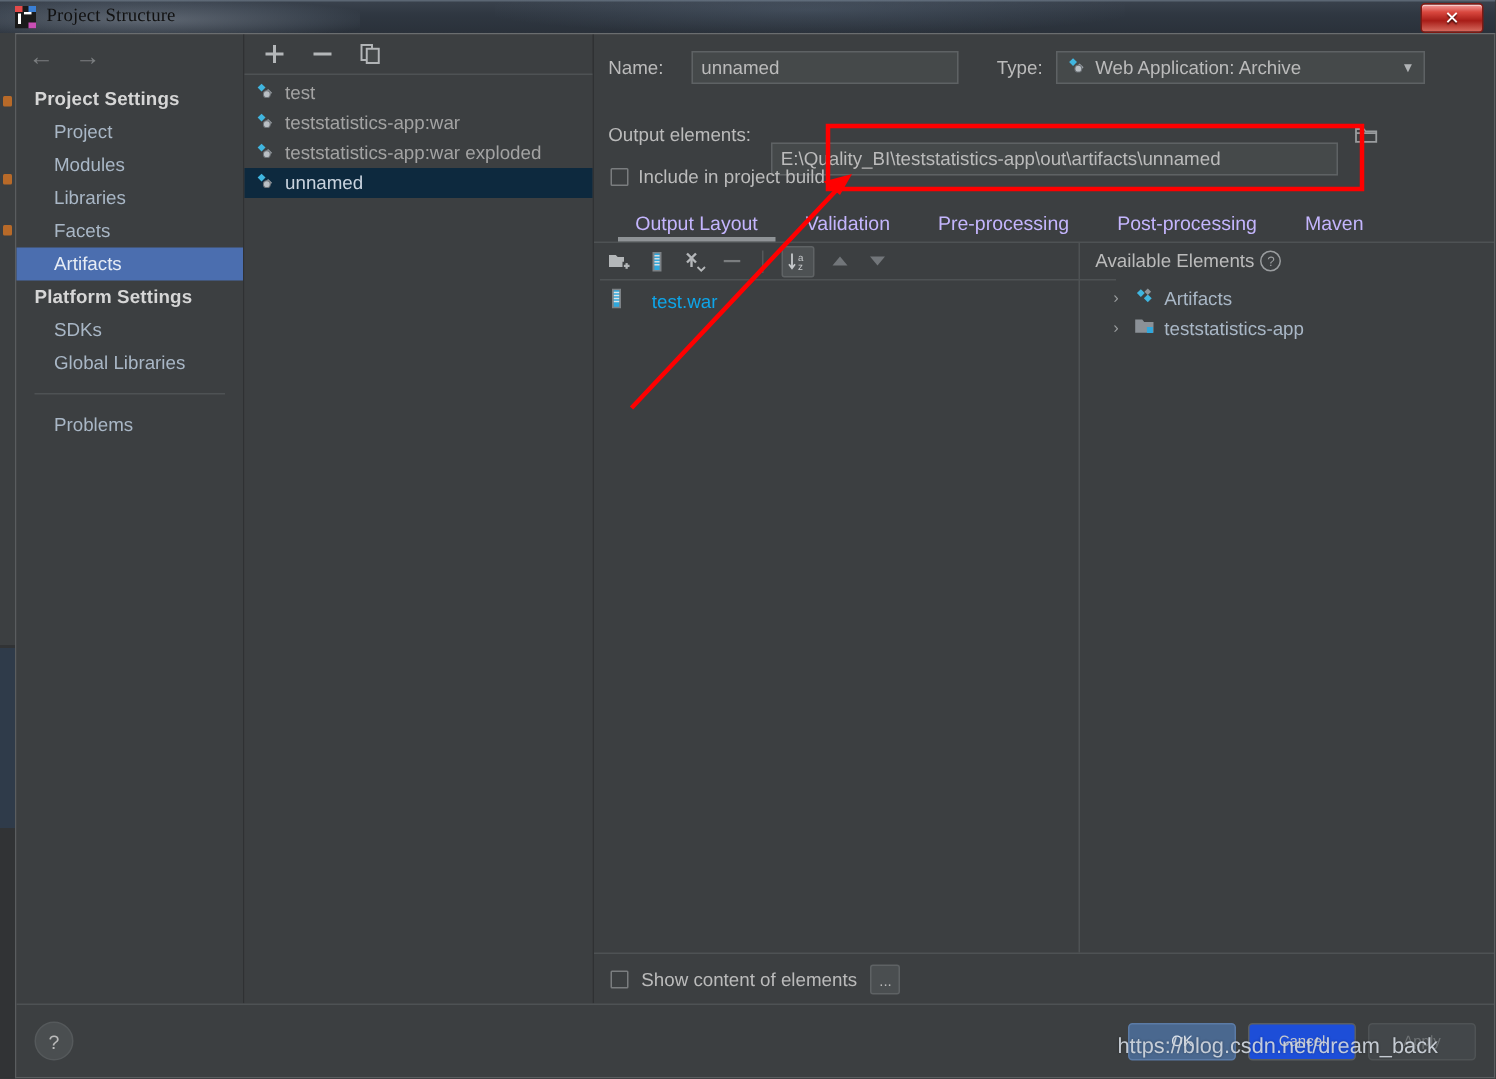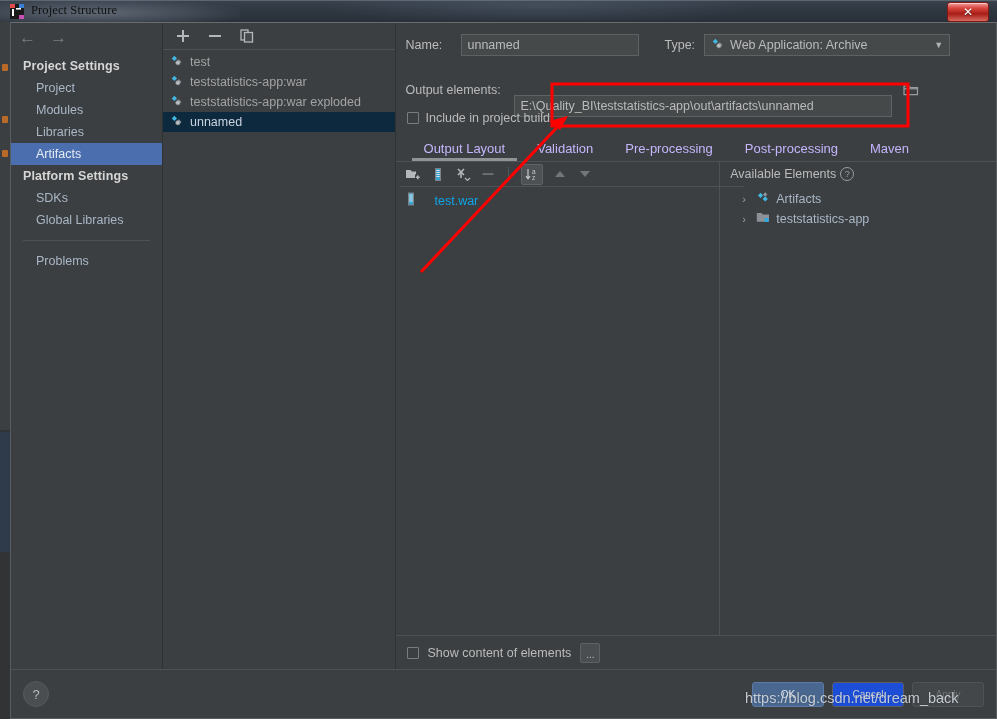--- a/index.html
+++ b/index.html
@@ -169,20 +169,21 @@
       <div id="nav-row">
         <span class="nav-arrow">←</span>
         <span class="nav-arrow">→</span>
       </div>
       <div id="sidebar-list">
 
         <div class="sb-group">Project Settings</div>
         <div class="sb-item">Project</div>
         <div class="sb-item">Modules</div>
         <div class="sb-item">Libraries</div>
+        <div class="sb-item">Facets</div>
         <div class="sb-item selected">Artifacts</div>
 
         <div class="sb-group">Platform Settings</div>
         <div class="sb-item">SDKs</div>
         <div class="sb-item">Global Libraries</div>
 
         <div class="sb-sep"></div>
         <div class="sb-item">Problems</div>
       </div>
     </div>

